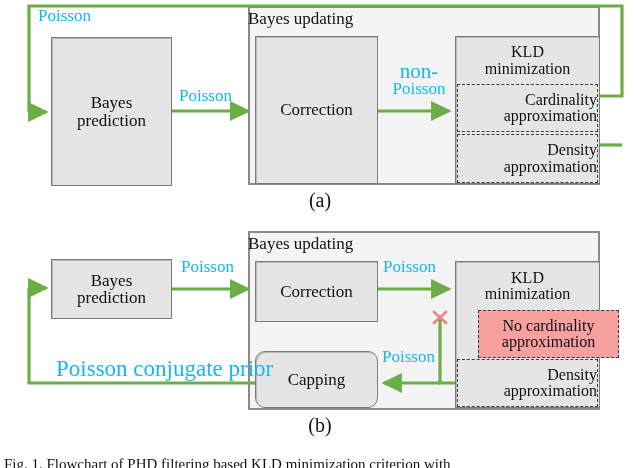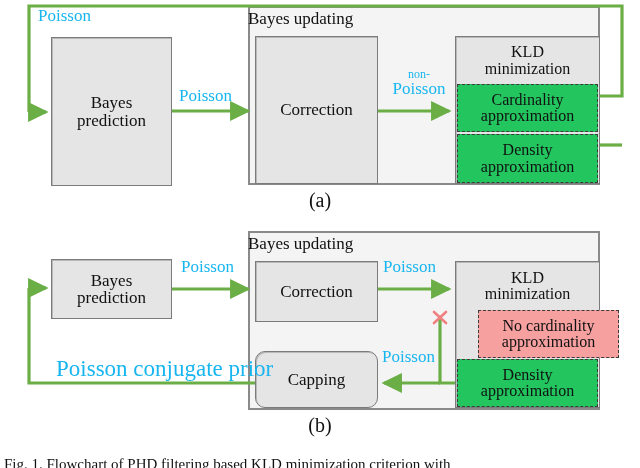--- a/index.html
+++ b/index.html
@@ -40,22 +40,23 @@
     border: 1.5px solid #7b7b7b;
     box-shadow: 1px 1px 0 0 #b9b9b9 inset;
   }
 
   .red-box {
     background: #f6a0a0;
     border: 1.6px dashed #3b3b3b;
   }
 
   .dashed-box {
-    background: #22c55e;
+    background: #e5e5e5;
     border: 1.6px dashed #3b3b3b;
+    align-items: flex-end;
   }
 
   .container-box {
     position: absolute;
     box-sizing: border-box;
     background: #f4f4f4;
     border: 2px solid #8a8a8a;
   }
 
   .container-title {
@@ -130,21 +131,21 @@
 
   <div class="box dashed-box txt-2l" style="left:457px; top:134px; width:141px; height:49px; font-size:16px;">
     <span>Density</span>
     <span>approximation</span>
   </div>
 
   <div class="lbl" style="left:38px; top:7px; font-size:17px;">Poisson</div>
 
   <div class="lbl" style="left:179px; top:87px; font-size:17px;">Poisson</div>
 
-  <div class="lbl" style="left:390px; top:61px; width:58px; font-size:12px;margin-top:7px;">non-</div>
+  <div class="lbl" style="left:390px; top:61px; width:58px; font-size:21px;">non-</div>
   <div class="lbl" style="left:383px; top:80px; width:72px; font-size:17px;">Poisson</div>
 
   <div class="panel-label" style="left:290px; top:189px; width:60px; font-size:20px;">(a)</div>
 
   <div class="container-box" style="left:248px; top:231px; width:352px; height:179px;"></div>
   <div class="container-title" style="left:248px; top:234px; width:352px; font-size:17px;">Bayes updating</div>
 
   <div class="box green-box txt-2l" style="left:51px; top:259px; width:121px; height:60px; font-size:17px;">
     <span>Bayes</span>
     <span>prediction</span>

